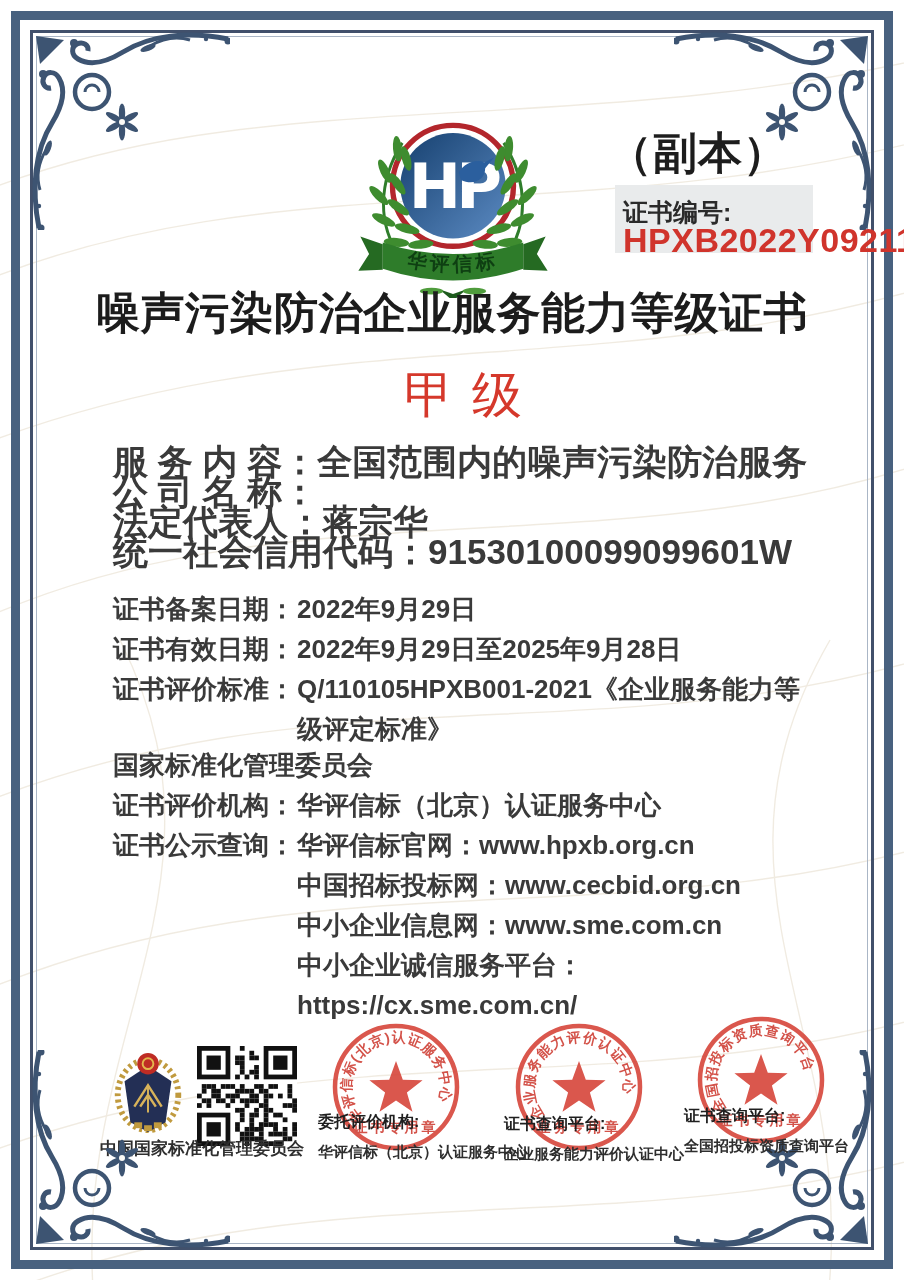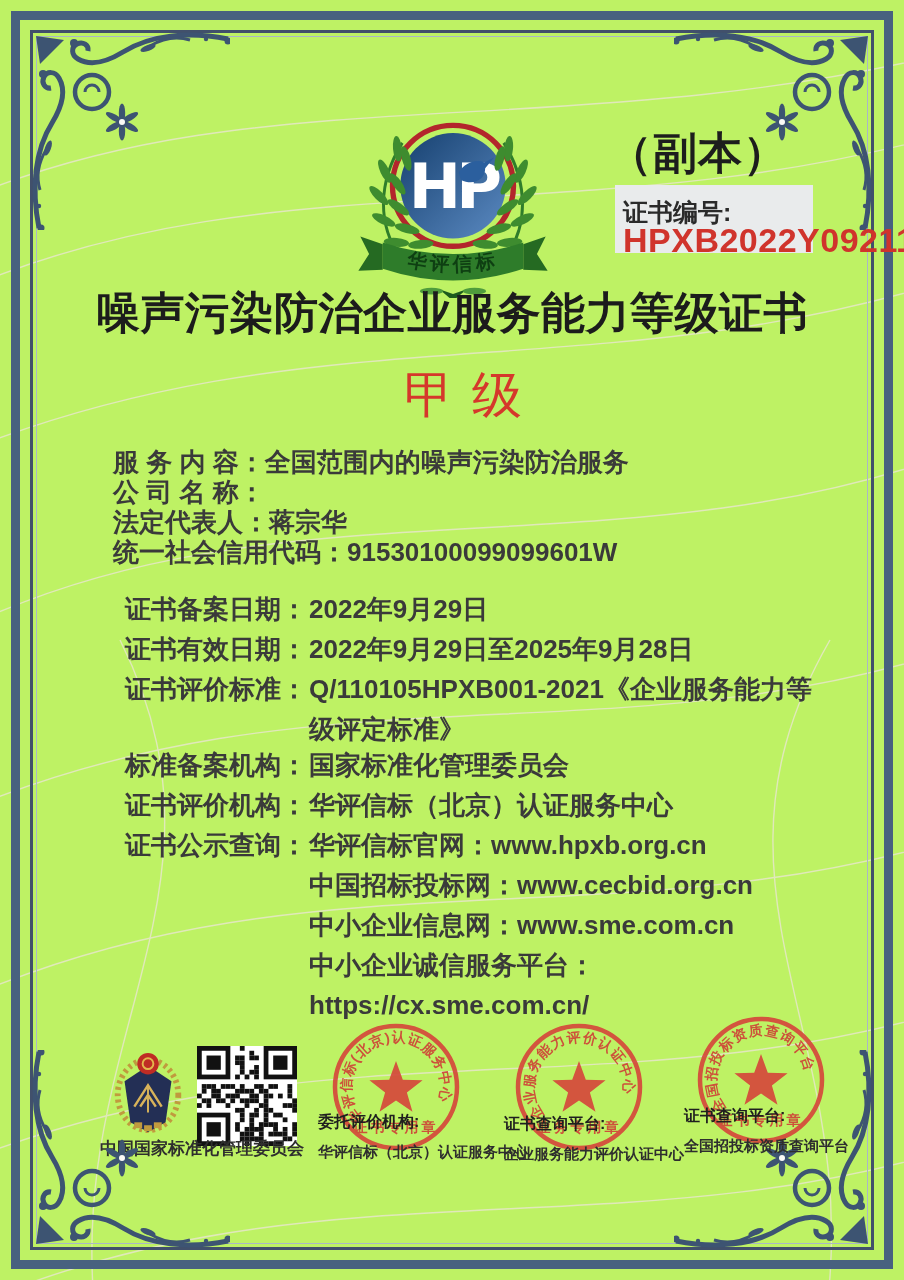--- a/index.html
+++ b/index.html
@@ -1,19 +1,19 @@
 <!DOCTYPE html>
 <html><head>
 <meta charset="utf-8">
 <style>
   * { margin:0; padding:0; box-sizing:border-box; }
   html,body { background:#e8e8e8; }
   .page {
     position:relative; width:904px; height:1280px;
-    background:#bef264; overflow:hidden;
+    background:#ffffff; overflow:hidden;
     font-family:"Liberation Sans", sans-serif;
     color:#3a3a3a;
   }
   
   .frame-band  { position:absolute; inset:11px; border:9px solid #48617f; pointer-events:none; }
   .frame-line  { position:absolute; inset:30px; border:3px solid #41506b; pointer-events:none; }
   .frame-line2 { position:absolute; inset:36px; border:1px solid #aab6c6; pointer-events:none; }
   .corner { position:absolute; width:200px; height:200px; z-index:2; }
   .corner.tl { left:30px;  top:30px; }
   .corner.tr { right:30px; top:30px;    transform:scaleX(-1); }
@@ -29,25 +29,25 @@
   .certno-label { position:absolute; left:623px; top:196px; font-size:25px; font-weight:800;
                   color:#2a2a2a; z-index:2; }
   .certno-value { position:absolute; left:623px; top:221px; font-size:34px; font-weight:800;
                   color:#d0342c; letter-spacing:.5px; z-index:2; }
   .title { position:absolute; left:0; top:284px; width:100%; text-align:center;
            font-size:44px; font-weight:900; color:#1c1c1c; letter-spacing:.5px; z-index:1; }
   .grade { position:absolute; left:12px; top:362px; width:100%; text-align:center;
            font-size:50px; font-weight:400; color:#d5382b; letter-spacing:2px; z-index:1; }
   
   .block { position:absolute; left:113px; z-index:1; font-weight:700; }
-  .info-block   { top:447px; width:700px; font-size:26px; }
+  .info-block   { top:447px; width:700px; font-size:35px; }
   .info-block .row { display:flex; line-height:30px; }
   .cert-block   { top:589px; width:700px; font-size:26px; }
   .agency-block { top:745px; width:710px; font-size:26px; }
-  .cert-block .row, .agency-block .row { display:flex; line-height:40px;margin-left:12px; }
+  .cert-block .row, .agency-block .row { display:flex; line-height:40px; }
   .cert-block .lab, .agency-block .lab { flex:none; width:184px; }
   .val { flex:1; }
   .lab { white-space:pre; }
   
   .emblem { position:absolute; left:106px; top:1050px; width:84px; height:86px; z-index:1; }
   .qr { position:absolute; left:197px; top:1046px; width:100px; height:100px; z-index:1; }
   .org-label { position:absolute; left:92px; top:1137px; width:220px; text-align:center;
                font-size:17px; font-weight:600; color:#2e2e2e; z-index:1; }
   .seal { position:absolute; width:150px; height:150px; z-index:2; opacity:.9; }
   .seal.s0 { left:321px; top:1012px; }
@@ -228,21 +228,20 @@
         <span class="val">2022年9月29日至2025年9月28日</span>
       </div>
     <div class="row">
         <span class="lab">证书评价标准：</span>
         <span class="val">Q/110105HPXB001-2021《企业服务能力等级评定标准》</span>
       </div>
   </div>
 
   <div class="block agency-block">
     <div class="row">
-        <span class="lab">标准备案机构：</span>
         <span class="val">国家标准化管理委员会</span>
       </div>
     <div class="row">
         <span class="lab">证书评价机构：</span>
         <span class="val">华评信标（北京）认证服务中心</span>
       </div>
     <div class="row">
         <span class="lab">证书公示查询：</span>
         <span class="val">华评信标官网：www.hpxb.org.cn</span>
       </div>

